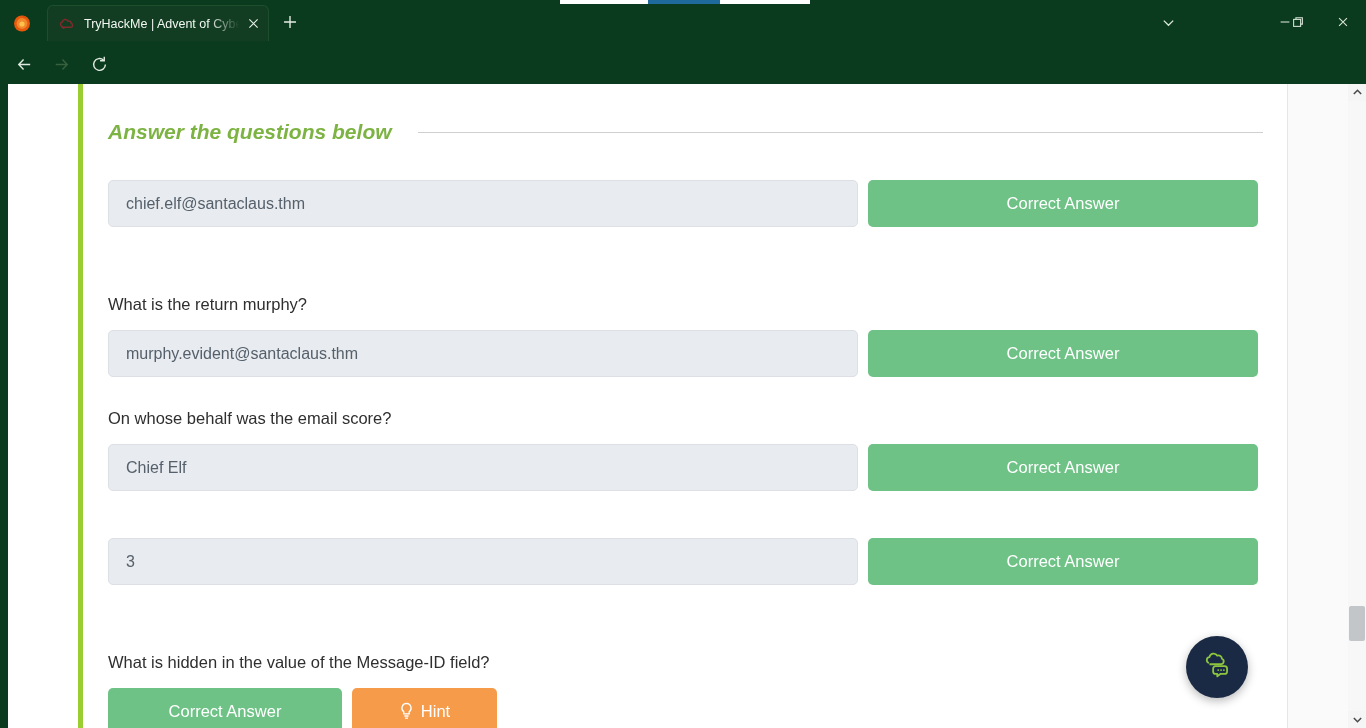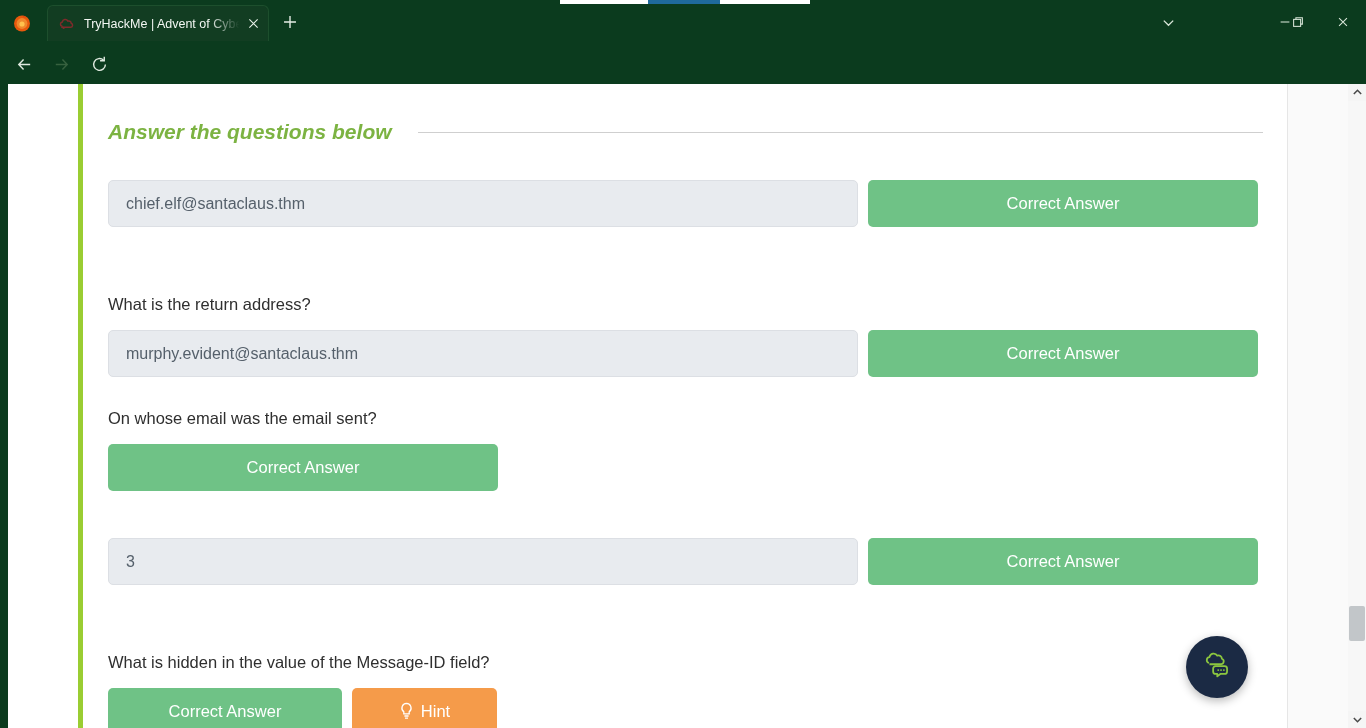--- a/index.html
+++ b/index.html
@@ -354,29 +354,30 @@
       </div>
 
       <div id="questions">
           <div class="question-block">
             <div class="answer-row">
               <div class="answer-input">chief.elf@santaclaus.thm</div>
               <div class="correct-btn" style="background: rgb(111, 194, 134);">Correct Answer</div>
             </div>
           </div>
           <div class="question-block">
-            <div class="question-label">What is the return address?</div>
+            <div class="question-label">What is the return murphy?</div>
             <div class="answer-row">
               <div class="answer-input">murphy.evident@santaclaus.thm</div>
               <div class="correct-btn" style="background: rgb(111, 194, 134);">Correct Answer</div>
             </div>
           </div>
           <div class="question-block">
-            <div class="question-label">On whose email was the email sent?</div>
+            <div class="question-label">On whose behalf was the email score?</div>
             <div class="answer-row">
+              <div class="answer-input">Chief Elf</div>
               <div class="correct-btn" style="background: rgb(111, 194, 134);">Correct Answer</div>
             </div>
           </div>
           <div class="question-block">
             <div class="answer-row">
               <div class="answer-input">3</div>
               <div class="correct-btn" style="background: rgb(111, 194, 134);">Correct Answer</div>
             </div>
           </div>
           <div class="question-block">

